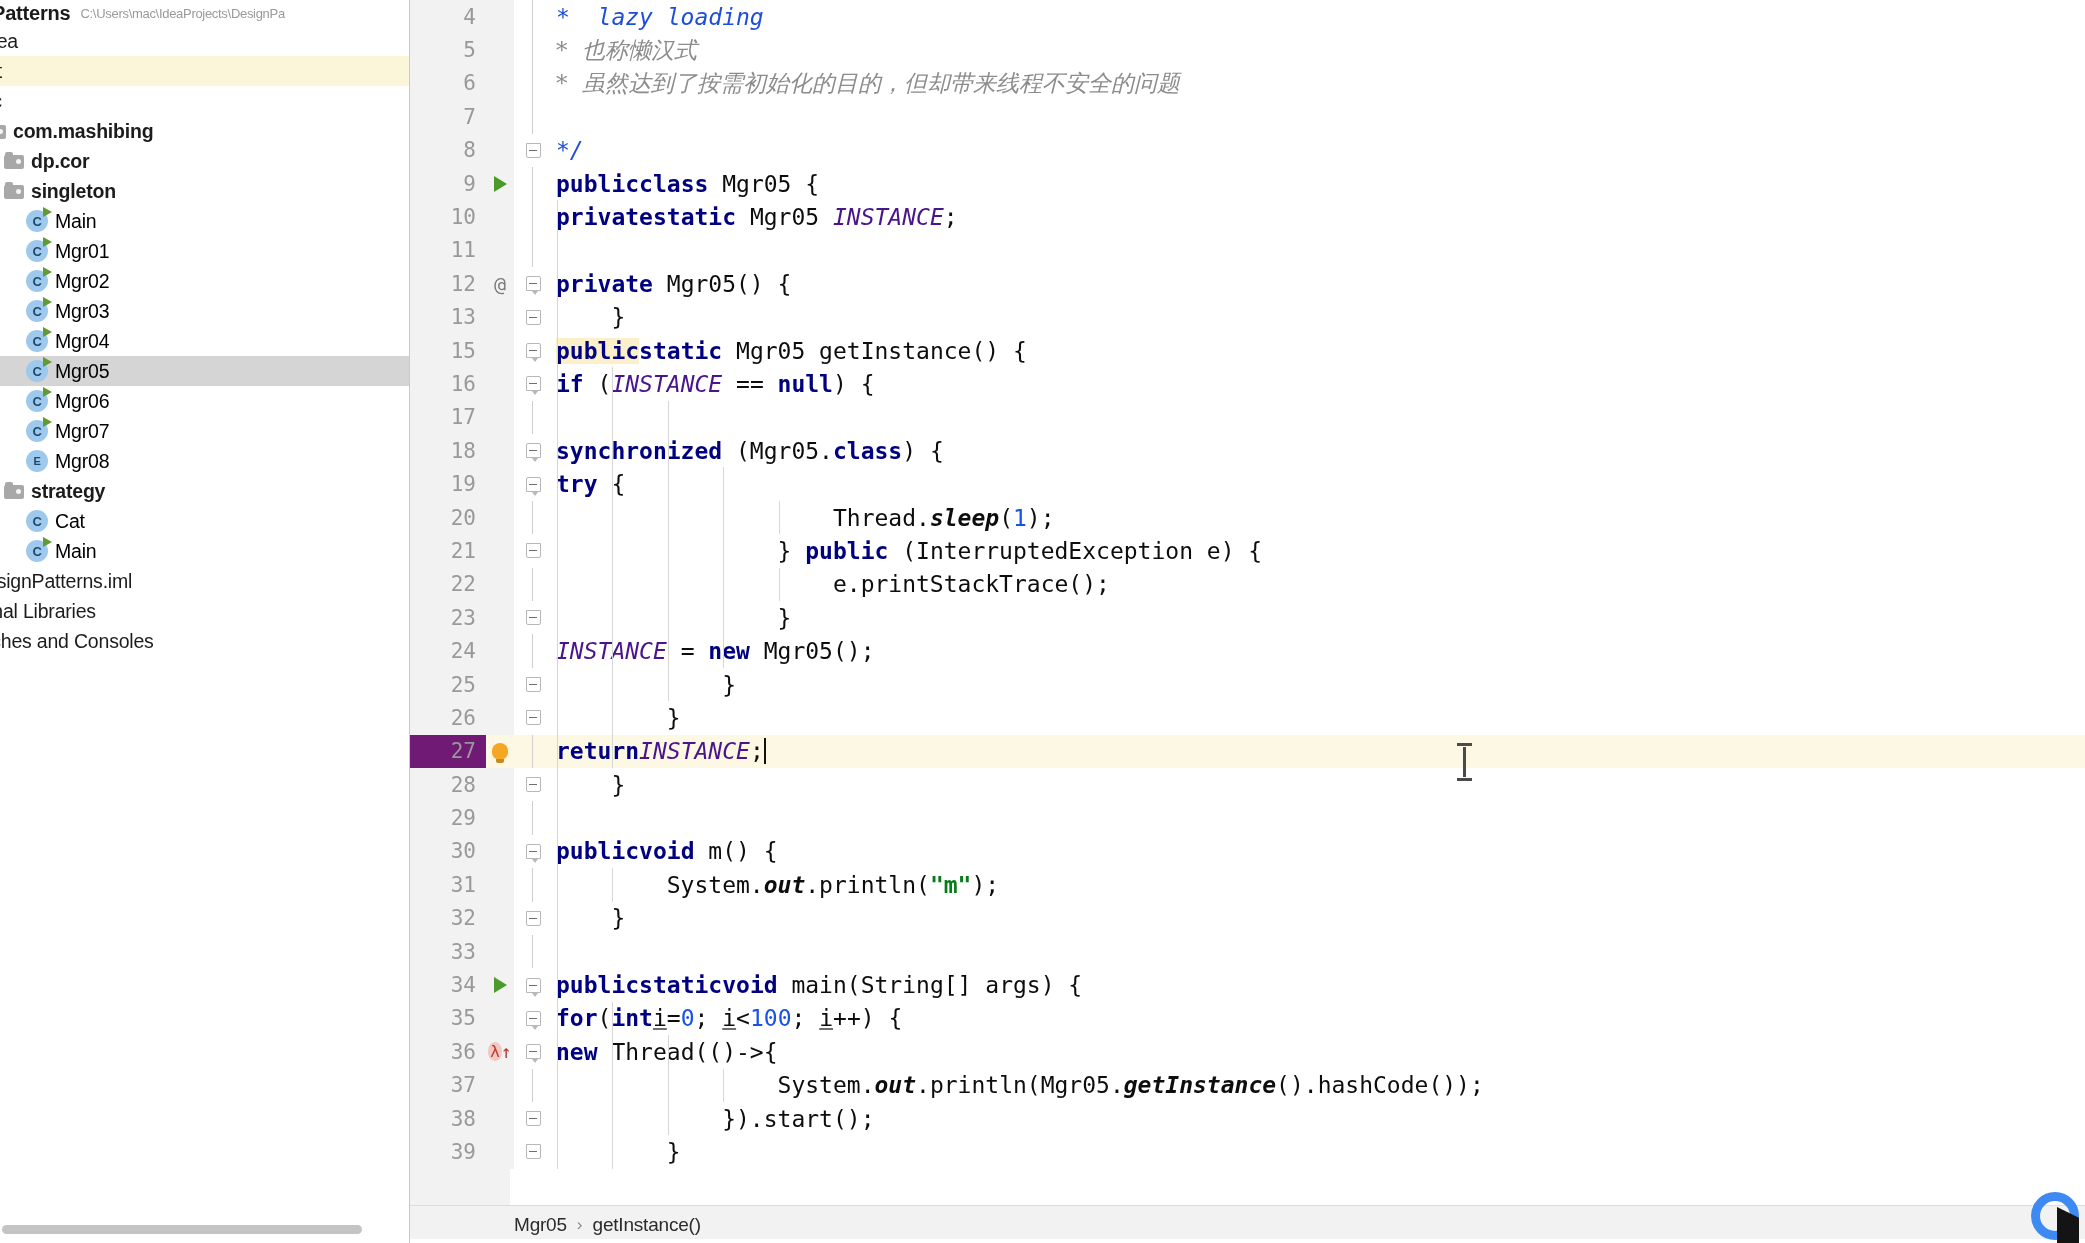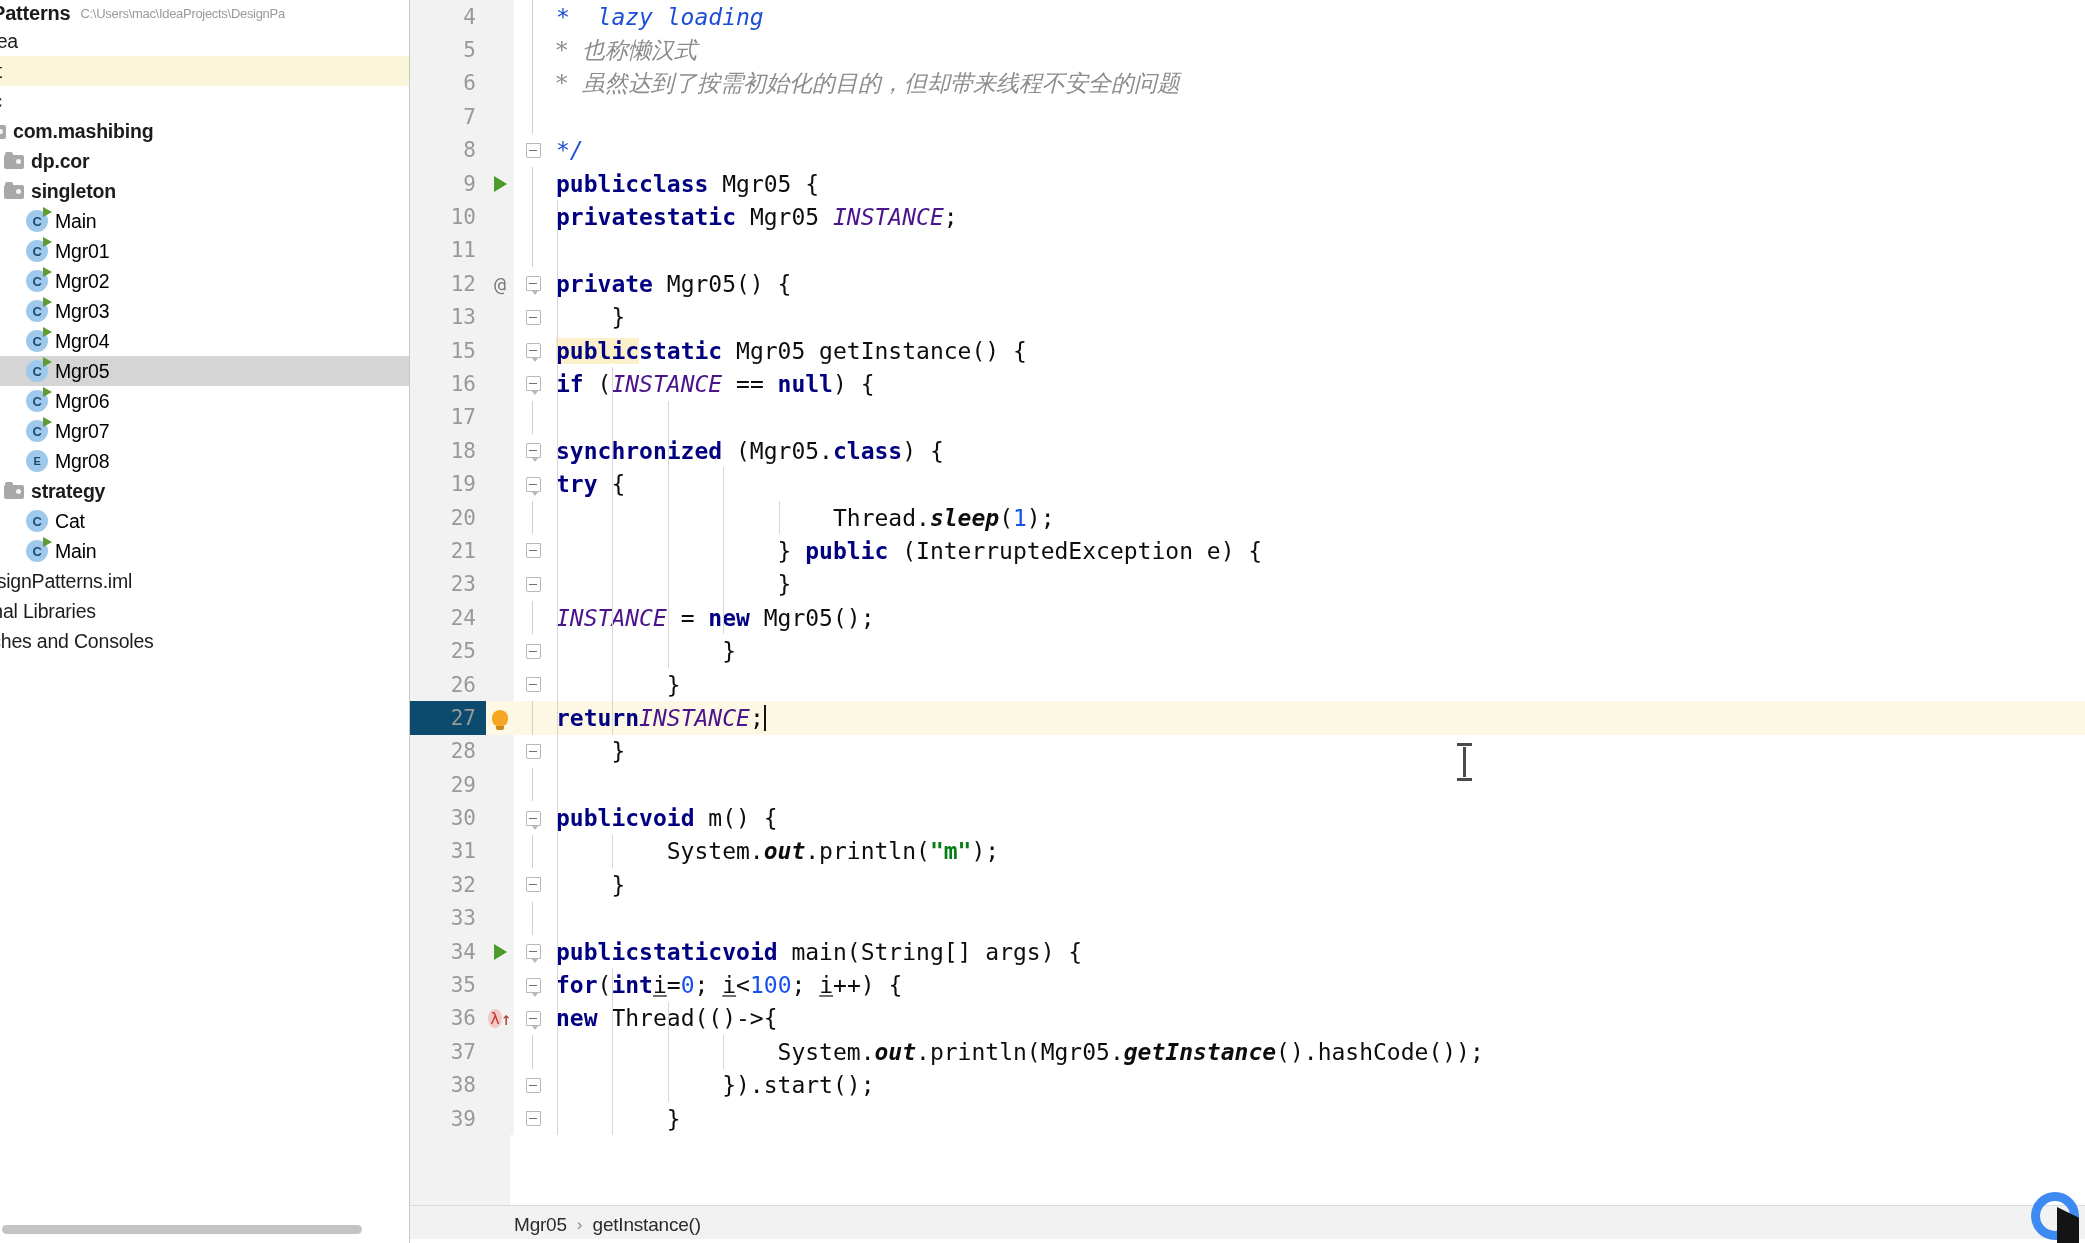--- a/index.html
+++ b/index.html
@@ -76,21 +76,21 @@
 
   .gutter-bg { position: absolute; left: 0; top: 0; width: 100px; height: 1205px; background: #f2f2f2; }
 
   .code-area { position: absolute; left: 0; top: 0; right: 0; height: 1205px; }
 
   .line {
     position: relative; height: 33.4px; display: flex; align-items: center;
     font-family: "DejaVu Sans Mono", monospace; font-size: 23px;
   }
   .line.cur { background: #fdf8e3; }
-  .line.cur .lnum { background: #0c4a6e; }
+  .line.cur .lnum { background: #701a75; }
 
   .lnum {
     position: absolute; left: 0; top: 0; width: 76px; height: 33.4px;
     text-align: right; padding-right: 10px;
     font-family: "DejaVu Sans Mono", monospace; font-size: 21px; color: #999999;
     display: flex; align-items: center; justify-content: flex-end;
     background: #f2f2f2;
   }
   .gmark {
     position: absolute; left: 76px; top: 0; width: 28px; height: 33.4px;
@@ -482,20 +482,33 @@
           <span class="fold bot">
             <span class="box"></span>
           </span>
           <span class="code">                } <span class="kw">public</span> (InterruptedException e) {</span>
           <span class="iguide" style="left: 147px;"></span>
           <span class="iguide" style="left: 202.4px;"></span>
           <span class="iguide" style="left: 257.8px;"></span>
           <span class="iguide" style="left: 313.2px;"></span>
         </div>
         <div class="line">
+          <span class="lnum">22</span>
+          <span class="gmark"></span>
+          <span class="fold">
+            <span class="vline"></span>
+          </span>
+          <span class="code">                    e.printStackTrace();</span>
+          <span class="iguide" style="left: 147px;"></span>
+          <span class="iguide" style="left: 202.4px;"></span>
+          <span class="iguide" style="left: 257.8px;"></span>
+          <span class="iguide" style="left: 313.2px;"></span>
+          <span class="iguide" style="left: 368.6px;"></span>
+        </div>
+        <div class="line">
           <span class="lnum">23</span>
           <span class="gmark"></span>
           <span class="fold bot">
             <span class="box"></span>
           </span>
           <span class="code">                }</span>
           <span class="iguide" style="left: 147px;"></span>
           <span class="iguide" style="left: 202.4px;"></span>
           <span class="iguide" style="left: 257.8px;"></span>
           <span class="iguide" style="left: 313.2px;"></span>

